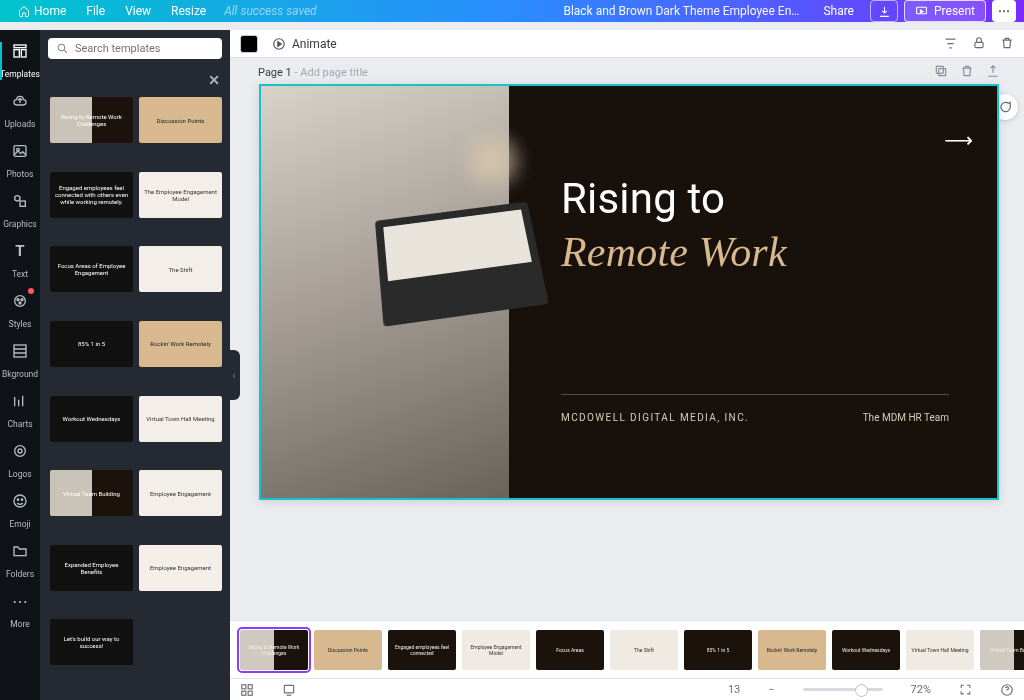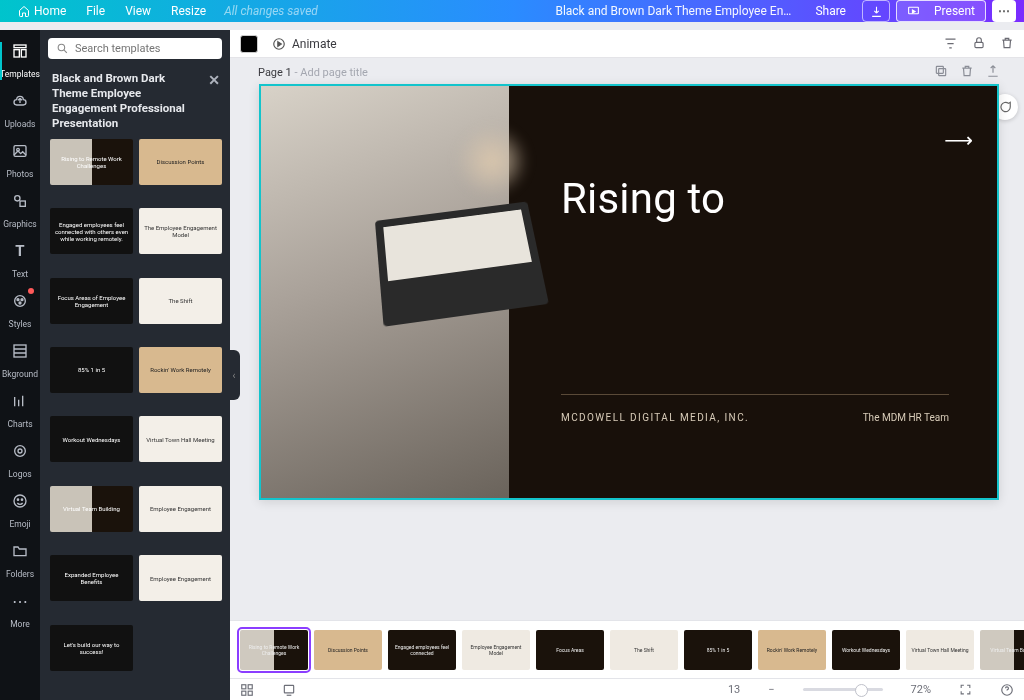--- a/index.html
+++ b/index.html
@@ -7,21 +7,21 @@
 
 
 .topbar { height: 22px; background: linear-gradient(90deg, #00c4cc 0%, #2a8cff 50%, #7a2cff 100%); display: flex; align-items: center; padding: 0 8px; color: #fff; font-size: 12px; }
 .topbar .home { display: flex; align-items: center; gap: 4px; padding: 0 6px; }
 .topbar .menu-item { padding: 0 10px; cursor: pointer; }
 .topbar .saved { color: rgba(255,255,255,0.55); font-style: italic; padding: 0 8px; }
 .topbar .spacer { flex: 1; }
 .topbar .doc-title { font-size: 12px; opacity: .95; padding: 0 10px; max-width: 260px; white-space: nowrap; overflow: hidden; text-overflow: ellipsis; }
 .topbar .share { padding: 4px 10px; border-radius: 4px; cursor: pointer; }
 .topbar .iconbtn { width: 28px; height: 22px; border: 1px solid rgba(255,255,255,.6); border-radius: 4px; display: flex; align-items: center; justify-content: center; margin-left: 6px; cursor: pointer; }
-.topbar .present { display: flex; align-items: center; gap: 14px; border: 1px solid rgba(255,255,255,.8); border-radius: 4px; padding: 3px 10px; margin-left: 6px; cursor: pointer; background: rgba(255,255,255,.14); }
+.topbar .present { display: flex; align-items: center; gap: 6px; border: 1px solid rgba(255,255,255,.8); border-radius: 4px; padding: 3px 10px; margin-left: 6px; cursor: pointer; background: rgba(255,255,255,.14); }
 .topbar .more { width: 24px; height: 22px; background: #fff; color: #5b5b5b; border-radius: 4px; display: flex; align-items: center; justify-content: center; margin-left: 6px; cursor: pointer; font-weight: bold; }
 
 
 .toolbar2 { position: absolute; left: 230px; right: 0; top: 30px; height: 28px; background: #fff; border-bottom: 1px solid #e4e4e8; display: flex; align-items: center; padding: 0 10px; font-size: 12px; color: #3a3a3f; }
 .toolbar2 .swatch { width: 18px; height: 18px; background: #000; border-radius: 3px; border: 1px solid #ccc; margin-right: 8px; }
 .toolbar2 .anim { display: flex; align-items: center; gap: 6px; cursor: pointer; padding: 0 6px; }
 .toolbar2 .right-icons { margin-left: auto; display: flex; gap: 14px; color: #6b6b73; }
 .toolbar2 .right-icons span { cursor: pointer; }
 
 
@@ -91,21 +91,21 @@
     <span>
         <svg width="12" height="12" viewBox="0 0 24 24" fill="none" stroke="#fff" stroke-width="2">
           <path d="M3 11l9-8 9 8v10a2 2 0 0 1-2 2h-4v-7h-6v7H5a2 2 0 0 1-2-2z"></path>
         </svg>
       </span>
     <span>Home</span>
   </div>
   <div class="menu-item">File</div>
   <div class="menu-item">View</div>
   <div class="menu-item">Resize</div>
-  <div class="saved">All changes saved</div>
+  <div class="saved">All success saved</div>
   <div class="spacer"></div>
   <div class="doc-title">Black and Brown Dark Theme Employee Engagement Profes...</div>
   <div class="share">Share</div>
   <div class="iconbtn">
     <span>
         <svg width="13" height="13" viewBox="0 0 24 24" fill="none" stroke="#fff" stroke-width="2">
           <path d="M12 3v12m0 0l-4-4m4 4l4-4M4 21h16"></path>
         </svg>
       </span>
   </div>
@@ -235,21 +235,20 @@
   <div class="search">
     <span>
         <svg width="13" height="13" viewBox="0 0 24 24" fill="none" stroke="#888" stroke-width="2">
           <circle cx="10" cy="10" r="6"></circle>
           <path d="M20 20l-5-5"></path>
         </svg>
       </span>
     <input placeholder="Search templates" style="">
   </div>
   <div class="title-row">
-    <div style="max-width:150px">Black and Brown Dark Theme Employee Engagement Professional Presentation</div>
     <div class="x">✕</div>
   </div>
   <div class="grid" id="panel-grid">
       <div class="thumb split">
         <span>Rising to Remote Work Challenges</span>
       </div>
       <div class="thumb tan">
         <span>Discussion Points</span>
       </div>
       <div class="thumb ">
@@ -355,20 +354,21 @@
   </div>
 
   <div class="slide-wrap">
     <div class="slide">
       <div class="photo">
         <div class="laptop"></div>
       </div>
       <div class="arrow">⟶</div>
       <div class="headline">
         <div>Rising to</div>
+        <div class="em">Remote Work</div>
       </div>
       <div class="rule"></div>
       <div class="foot-left">MCDOWELL DIGITAL MEDIA, INC.</div>
       <div class="foot-right">The MDM HR Team</div>
     </div>
   </div>
 </div>
 
 <div class="strip" id="strip">
     <div class="sthumb split sel">

